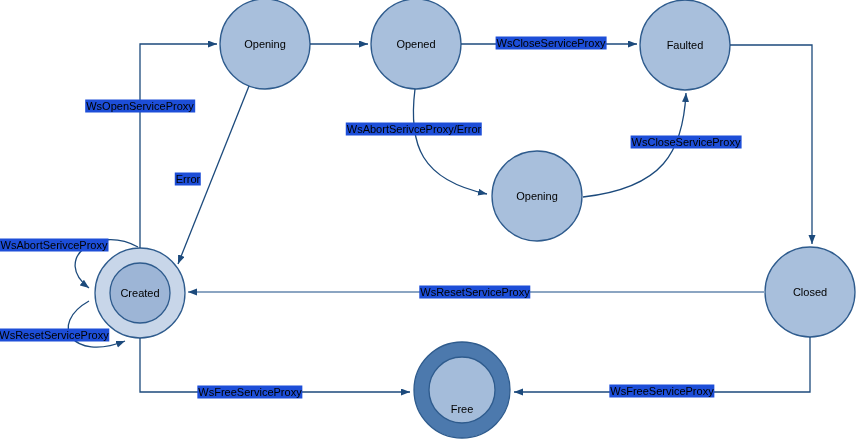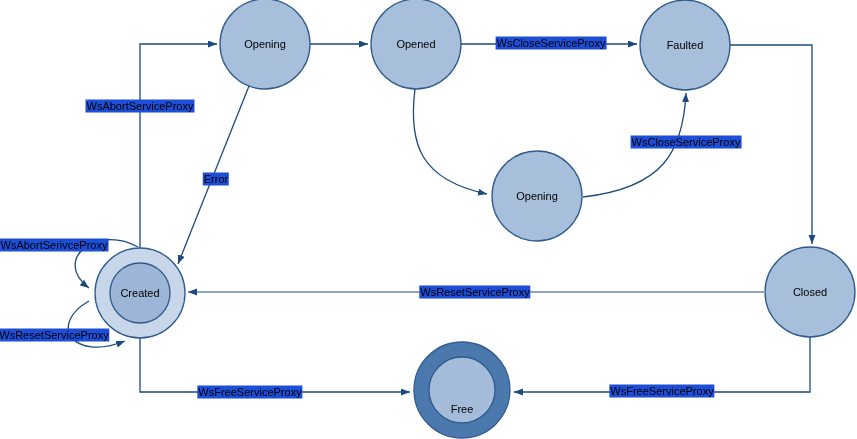--- a/index.html
+++ b/index.html
@@ -62,23 +62,24 @@
   </svg>
 
   <span class="lbl node-lbl" style="left:265px;top:44px">Opening</span>
   <span class="lbl node-lbl" style="left:416px;top:44px">Opened</span>
   <span class="lbl node-lbl" style="left:685px;top:45px">Faulted</span>
   <span class="lbl node-lbl" style="left:537px;top:196px">Opening</span>
   <span class="lbl node-lbl" style="left:140px;top:293px">Created</span>
   <span class="lbl node-lbl" style="left:810px;top:292px">Closed</span>
   <span class="lbl node-lbl" style="left:462px;top:409px">Free</span>
 
-  <span class="lbl" style="left:140px;top:106px">WsAbortServiceProxy</span>
+  <span class="lbl" style="left:140px;top:106px">WsOpenServiceProxy</span>
   <span class="lbl" style="left:551px;top:43px">WsCloseServiceProxy</span>
-  <span class="lbl" style="left:216px;top:179px">Error</span>
+  <span class="lbl" style="left:188px;top:179px">Error</span>
+  <span class="lbl" style="left:414px;top:129px">WsAbortSerivceProxy/Error</span>
   <span class="lbl" style="left:686px;top:142px">WsCloseServiceProxy</span>
   <span class="lbl" style="left:54px;top:245px">WsAbortSerivceProxy</span>
   <span class="lbl" style="left:54px;top:335px">WsResetServiceProxy</span>
   <span class="lbl" style="left:475px;top:292px">WsResetServiceProxy</span>
   <span class="lbl" style="left:250px;top:392px">WsFreeServiceProxy</span>
   <span class="lbl" style="left:662px;top:391px">WsFreeServiceProxy</span>
 
 </div>
 
 </body></html>

